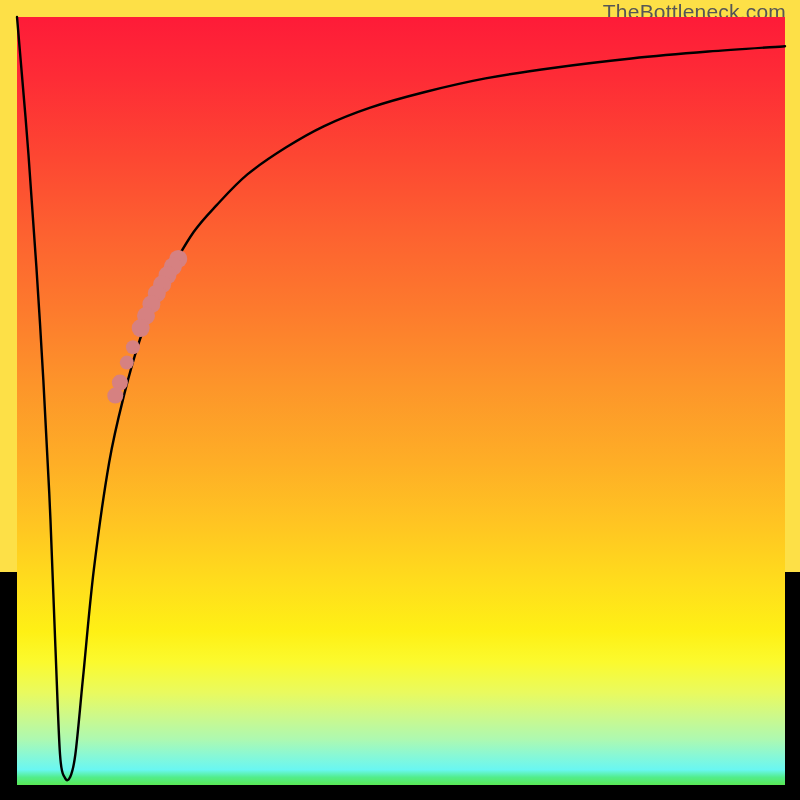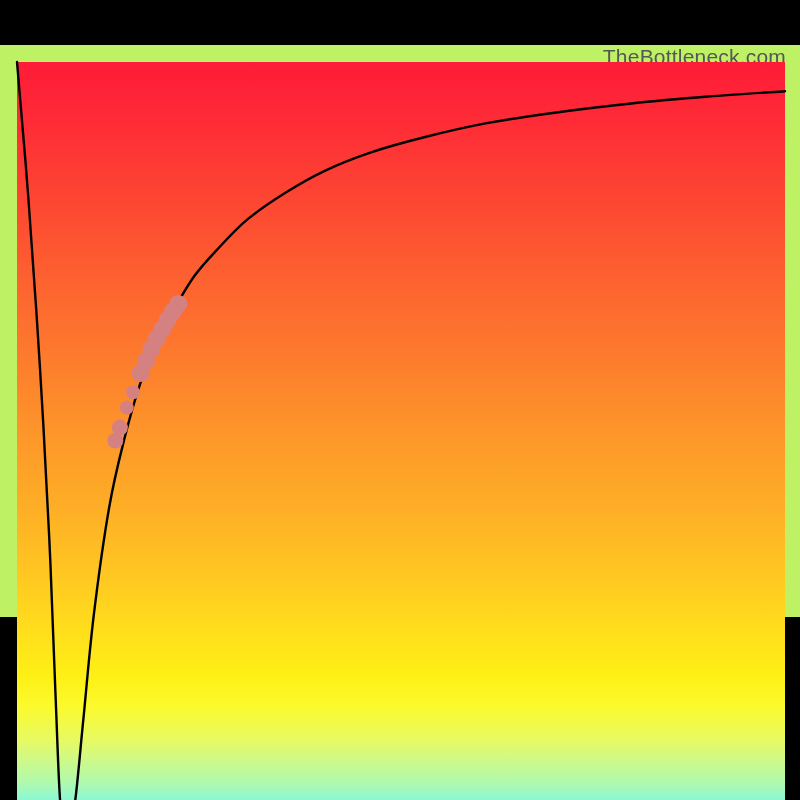--- a/index.html
+++ b/index.html
@@ -8,22 +8,21 @@
     width: 800px;
     height: 800px;
     overflow: hidden;
     background: #000;
     font-family: Arial, Helvetica, sans-serif;
   }
   .stage {
     position: relative;
     width: 800px;
     height: 572px;
-    background: #bef264;
-    margin-top: 45px;
+    background: #fde047;
   }
   .plot-area {
     position: absolute;
     left: 17px;
     top: 17px;
     width: 768px;
     height: 768px;
     
     background: linear-gradient(
       to bottom,

